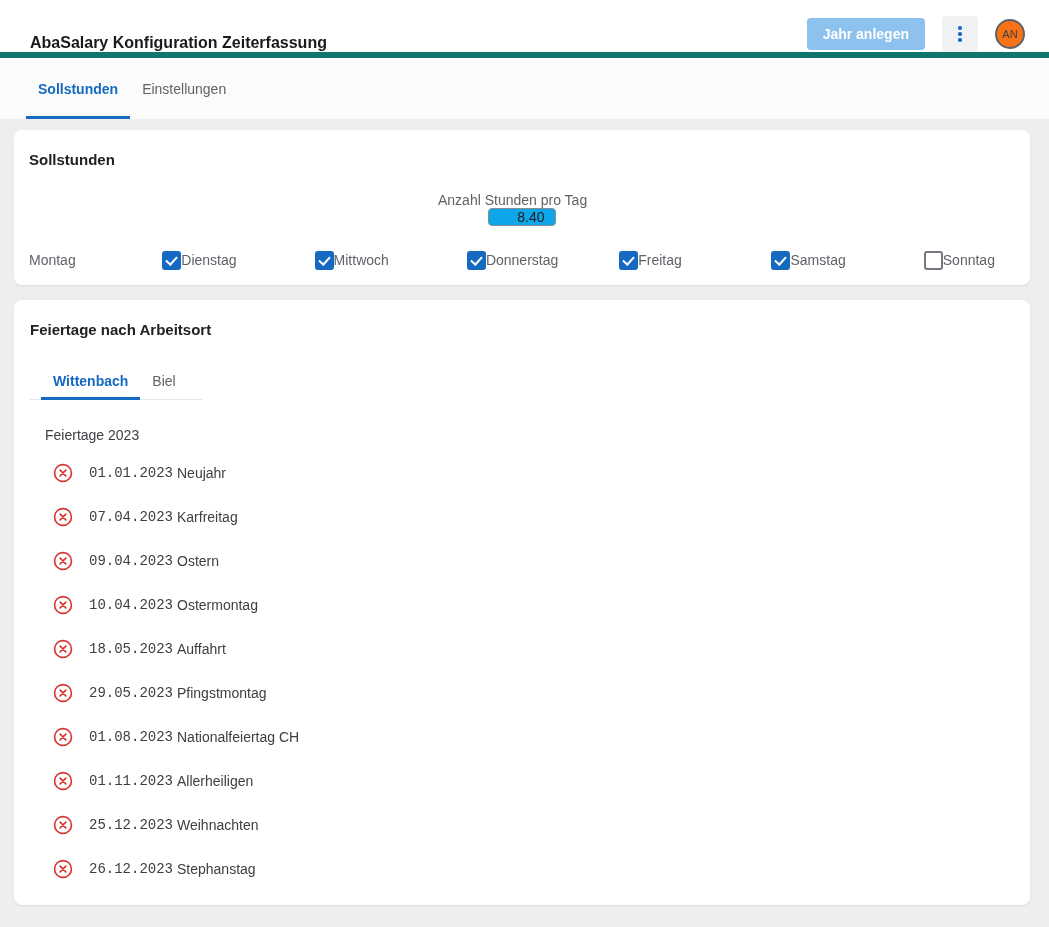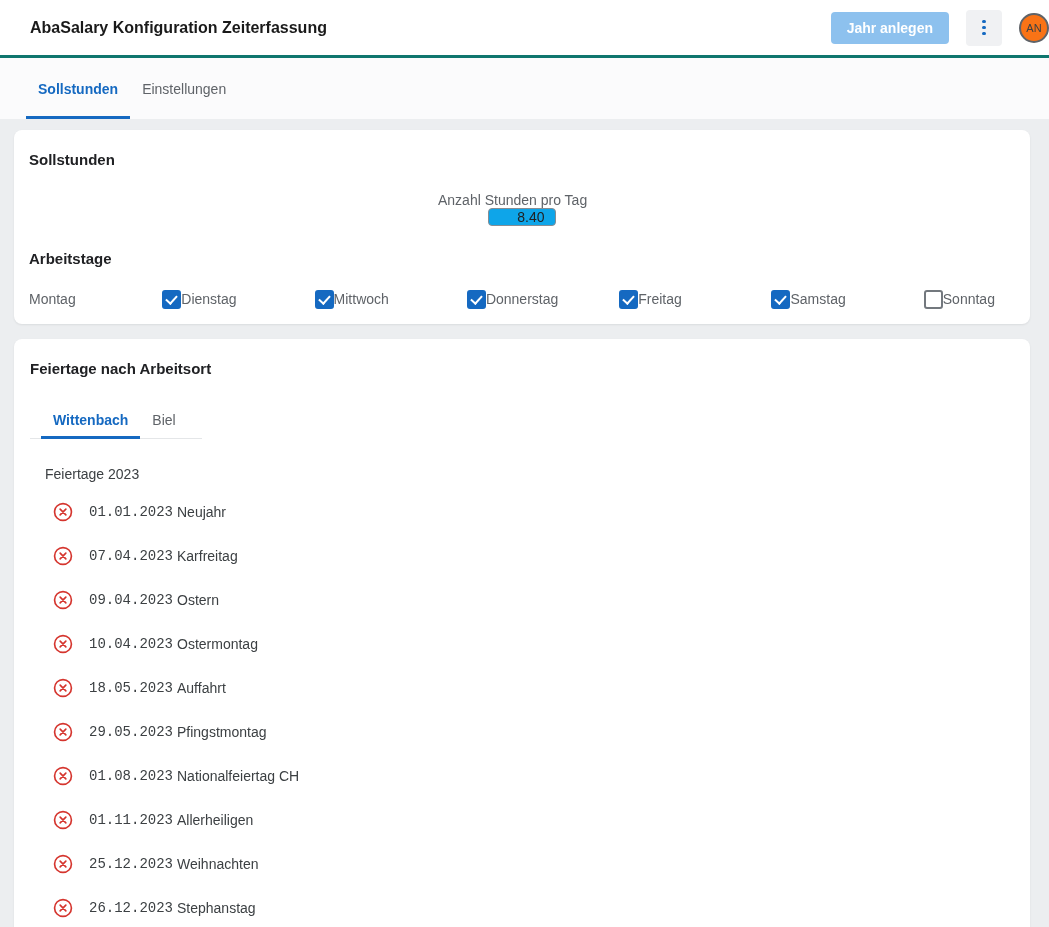--- a/index.html
+++ b/index.html
@@ -16,22 +16,22 @@
   body{
     width:1049px;height:927px;overflow:hidden;
     background:var(--page-bg);
     font-family:"Liberation Sans","DejaVu Sans",sans-serif;
     color:var(--txt-dark);
     font-size:14px;
   }
 
   
   .app-header{
-    height:58px;background:#fff;display:flex;align-items:center;
-    padding:0 0 0 30px;border-bottom:3px solid #0f766e;
+    height:58px;background:#fff;display:flex;align-items:flex-end;
+    padding:0 24px 0 30px;border-bottom:6px solid #0f766e;
   }
   .app-title{font-size:16px;font-weight:bold;color:#1A1A1A;flex:0 0 auto;}
   .header-spacer{flex:1;}
   .header-actions{display:flex;align-items:center;gap:17px;}
   .btn-primary-light{
     background:var(--btn-light);color:#fff;border:none;border-radius:4px;
     height:32px;padding:0 16px;font-size:14px;font-weight:bold;
     font-family:inherit;cursor:pointer;
   }
   .kebab-btn{
@@ -154,21 +154,20 @@
 <main class="content">
 
   <section class="card card-soll">
     <h2 class="card-title">Sollstunden</h2>
 
     <div class="field-row">
       <span class="field-label">Anzahl Stunden pro Tag</span>
       <input class="hours-input" type="text" value="8.40" style="">
     </div>
 
-    <h3 class="sub-title">Arbeitstage</h3>
 
     <div class="days-row">
 
         <div class="day-cell">
           <span class="day-label">Montag</span>
           <span class="cb checked"></span>
         </div>
 
         <div class="day-cell">
           <span class="day-label">Dienstag</span>

